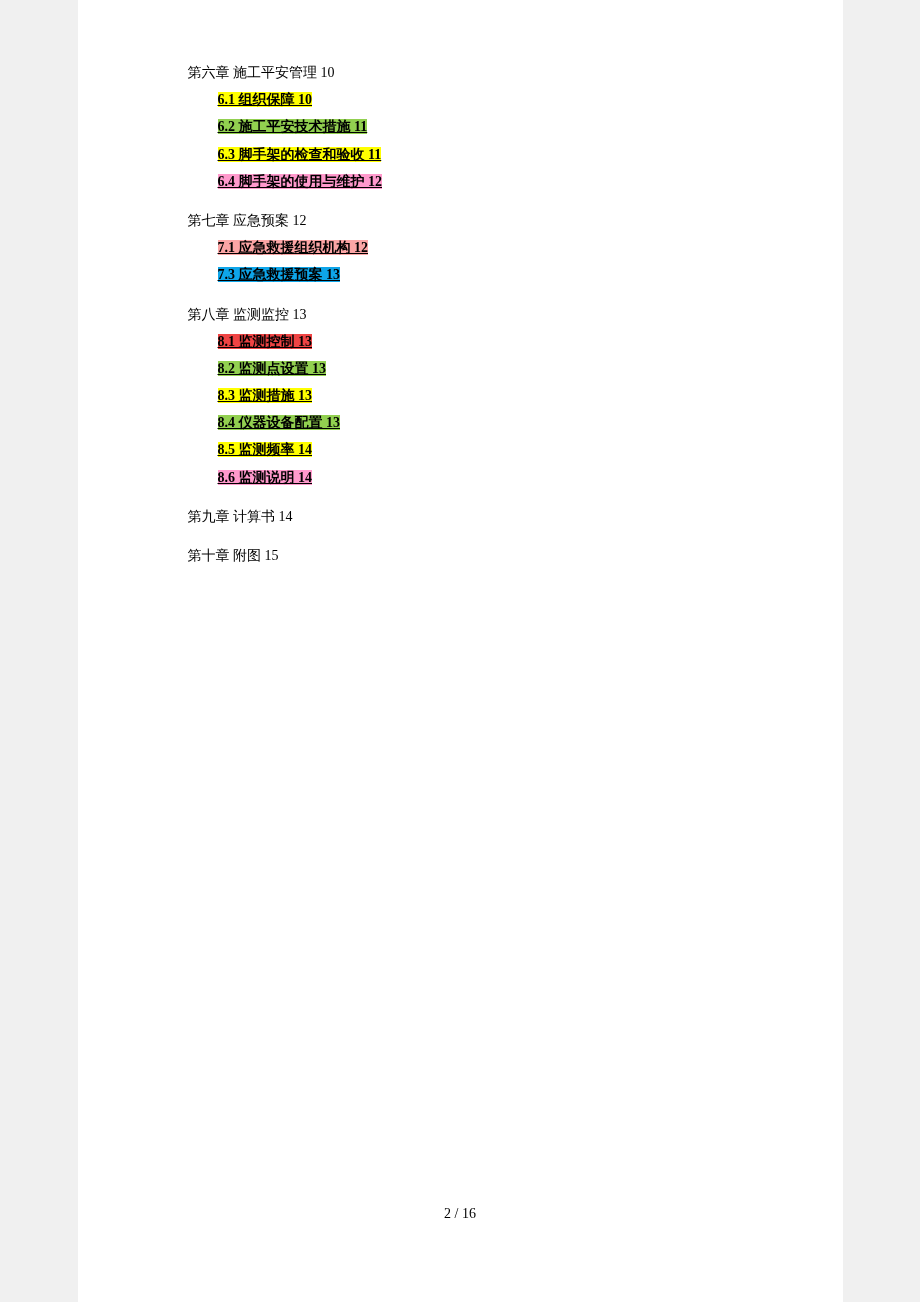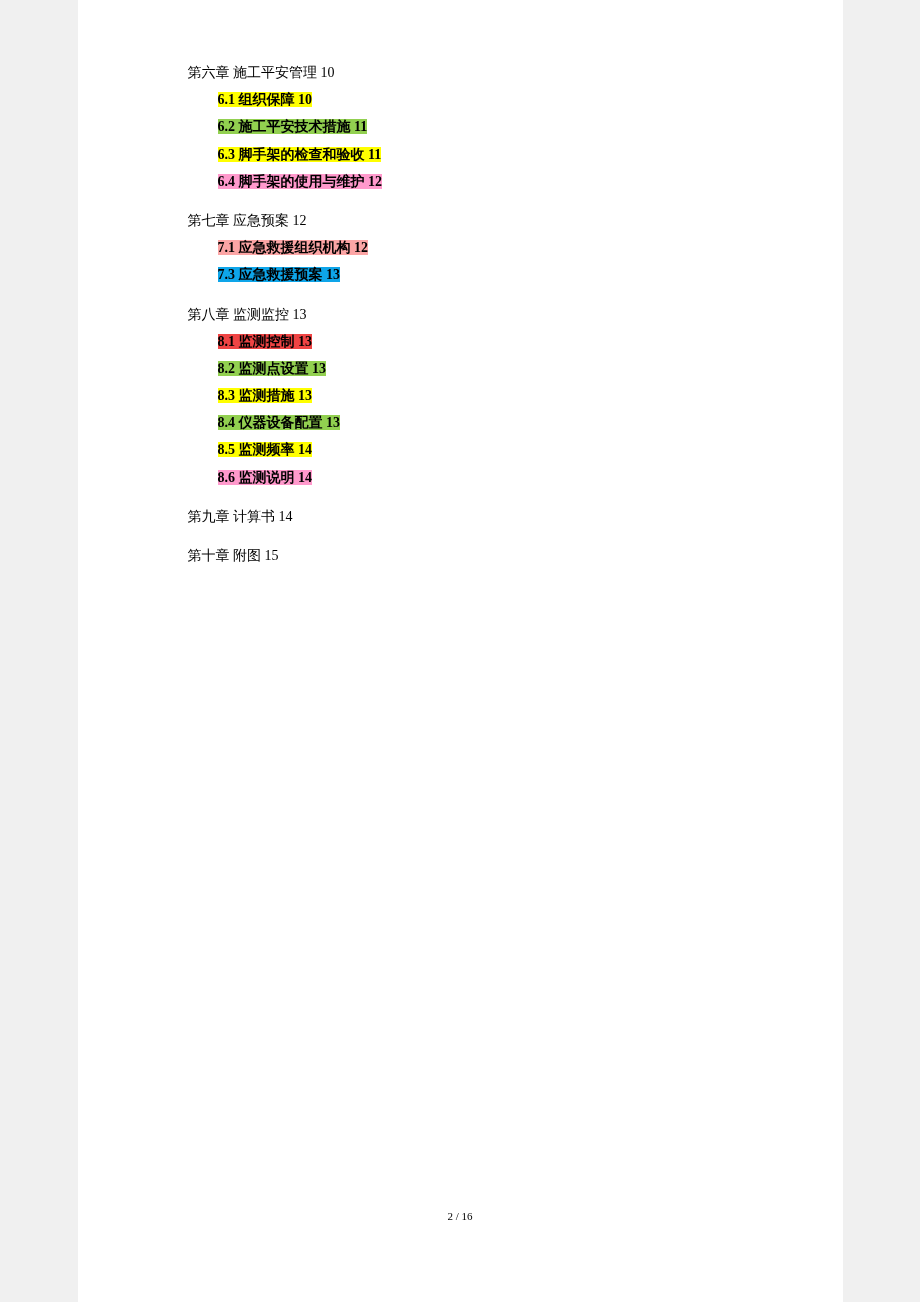--- a/index.html
+++ b/index.html
@@ -35,39 +35,40 @@
     }
 
     .chapter-header {
       font-size: 14px;
       color: #000000;
       margin-bottom: 2px;
     }
 
     .sub-items {
       padding-left: 30px;
+      text-decoration: underline;
     }
 
     .sub-item {
       margin-bottom: 2px;
     }
 
     .sub-item-text {
       display: inline;
       font-size: 14px;
       font-weight: bold;
     }
 
     .chapter-group {
       margin-bottom: 14px;
     }
 
     .page-footer {
       text-align: center;
-      font-size: 11px;
+      font-size: 14px;
       color: #000;
       padding-top: 20px;
       margin-top: auto;
     }
   </style>
 </head>
 <body>
 
 <div class="page">
   <div class="content" id="content-area">

